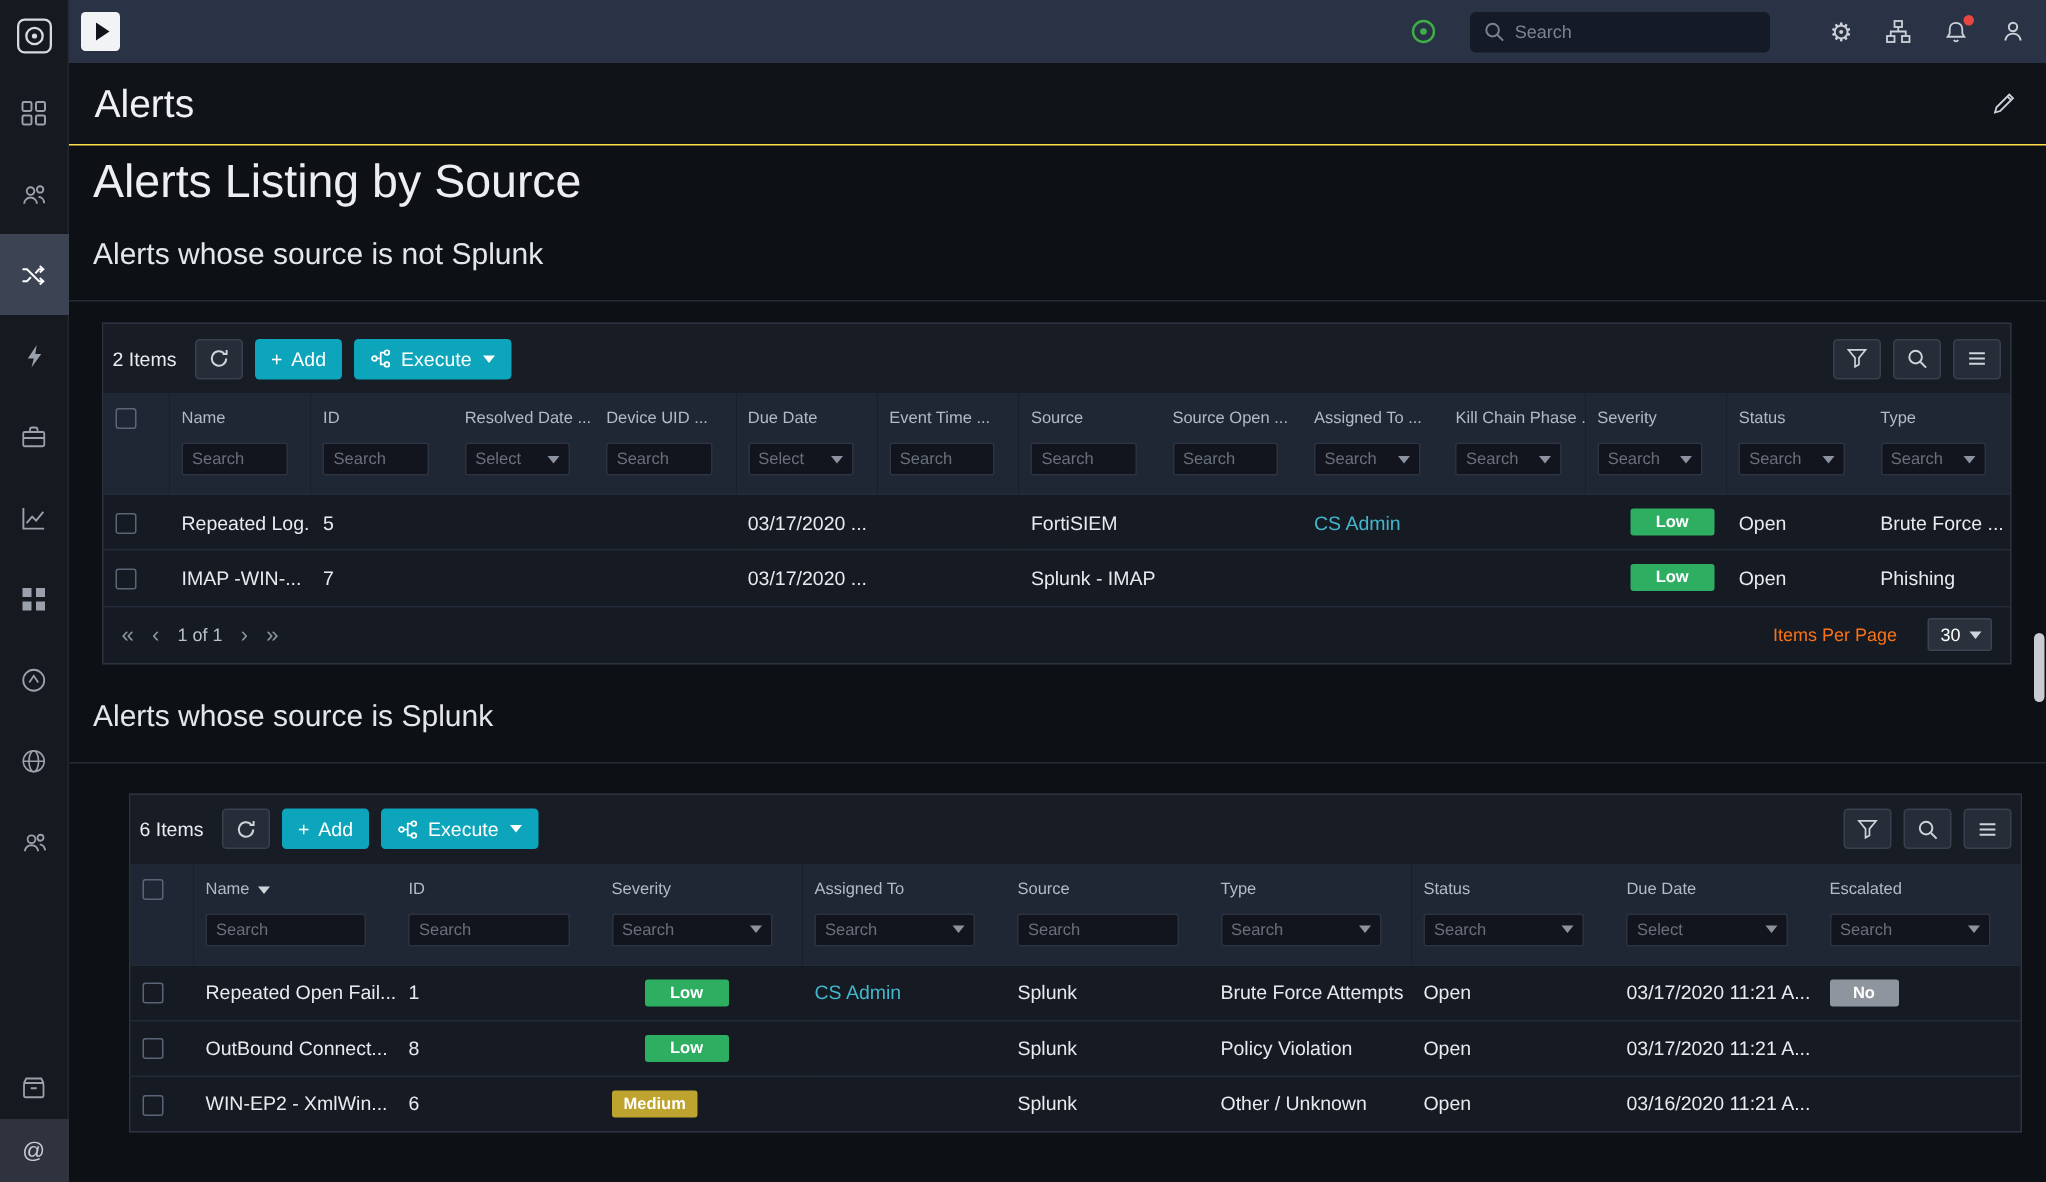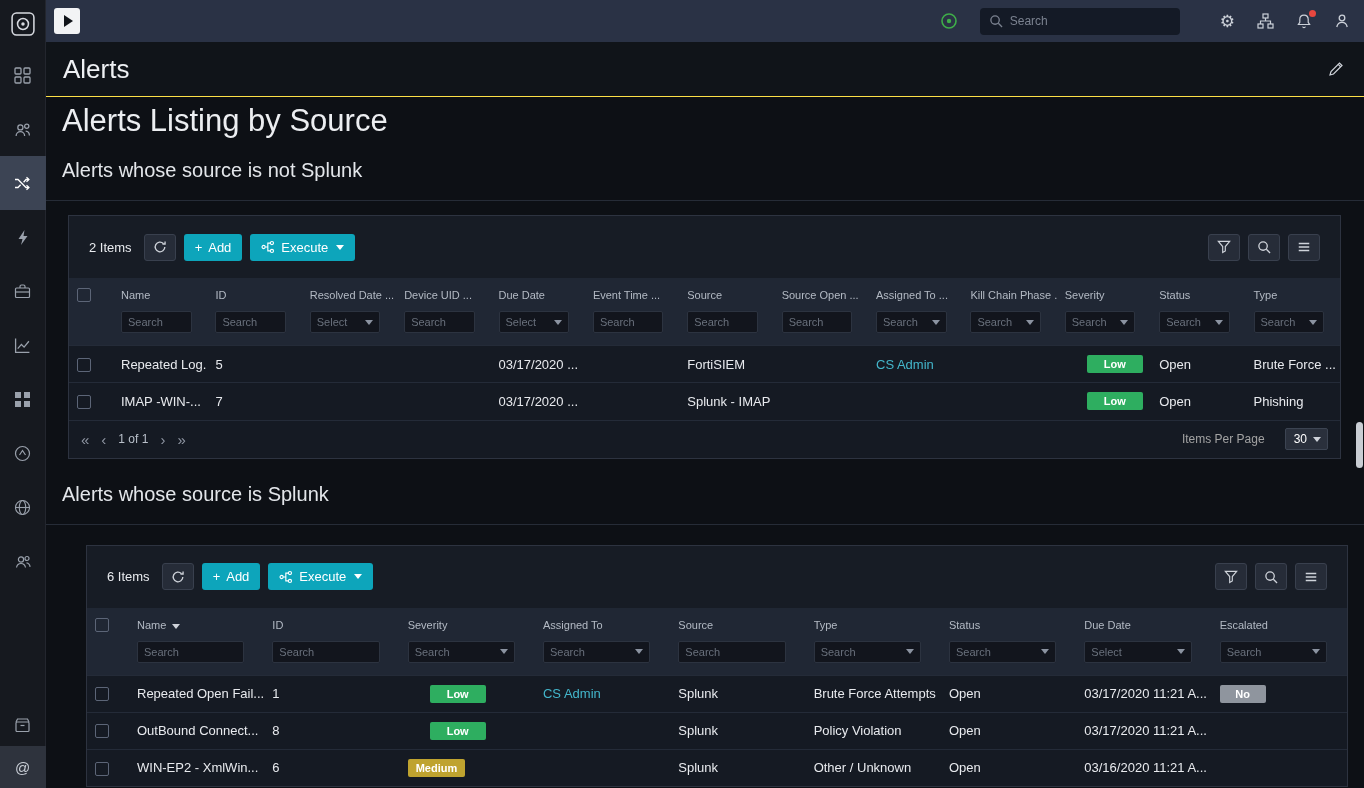--- a/index.html
+++ b/index.html
@@ -50,21 +50,21 @@
   
   .content { flex:1; overflow:hidden; }
   .big-heading { font-size:31px; font-weight:300; color:#eceef1; margin:6px 0 16px 16px; }
   .sub-heading { font-size:20px; font-weight:300; color:#e3e6ea; margin:20px 0 0 16px; }
   .sub-heading.s2 { margin-top:24px; }
   .divider { border-bottom:1px solid #262c37; margin-top:18px; }
 
   
   .card { margin:14px 23px 0 22px; border:1px solid #2d3340; background:#151a23; }
   .card.card2 { margin:20px 16px 0 40px; }
-  .toolbar { height:62px; display:flex; align-items:center; padding:0 20px; gap:8px;
+  .toolbar { height:46px; display:flex; align-items:center; padding:0 6px; gap:8px;
     background:#171c25; }
   .items-count { font-size:13px; color:#e9ebef; margin-right:4px; }
   .btn { height:27px; border:none; border-radius:3px; font-size:13px; cursor:pointer;
     display:flex; align-items:center; gap:6px; font-family:"Liberation Sans",sans-serif; }
   .btn.dark { background:#262c38; border:1px solid #39404e; color:#cfd3da; width:32px;
     justify-content:center; }
   .btn.teal { background:var(--teal,#0da5bb); color:#fff; padding:0 11px; }
   .btn .car { border-top-color:#fff; margin-left:2px; }
   .tb-sp { flex:1; }
   .car { width:0; height:0; border-left:4px solid transparent; border-right:4px solid transparent;
@@ -92,21 +92,21 @@
   .badge.amber { background:var(--amber,#bfa32f); }
   .badge.gray  { background:var(--badge-gray,#8f959e); min-width:46px; }
   .link { color:var(--link,#43b6cb); cursor:pointer; }
   .sort-car { width:0; height:0; border-left:4px solid transparent; border-right:4px solid transparent;
     border-top:5px solid #cfd3da; display:inline-block; margin-left:6px; }
 
   .pagination { height:38px; border-top:1px solid #242b38; display:flex; align-items:center;
     padding:0 12px; gap:12px; }
   .pg-ic { color:#8f96a3; font-size:15px; cursor:pointer; line-height:1; }
   .pg-text { color:#b9c0ca; font-size:12px; }
-  .pp-label { color:#a3a3a3; font-size:12px; margin-right:8px; }
+  .pp-label { color:#f97316; font-size:12px; margin-right:8px; }
   .pp-select { background:#2a303c; border:1px solid #3c4452; height:22px; border-radius:2px;
     display:flex; align-items:center; gap:6px; padding:0 6px 0 8px; font-size:12px; color:#fff;
     cursor:pointer; }
   .pp-select .car { border-top-color:#cfd3da; }
 
   .scrollbar { position:absolute; right:0; top:42px; bottom:0; width:9px; }
   .scrollbar .thumb { position:absolute; right:1px; top:380px; width:7px; height:46px;
     background:#c9cdd3; border-radius:4px; }
 
   svg { display:block; }

